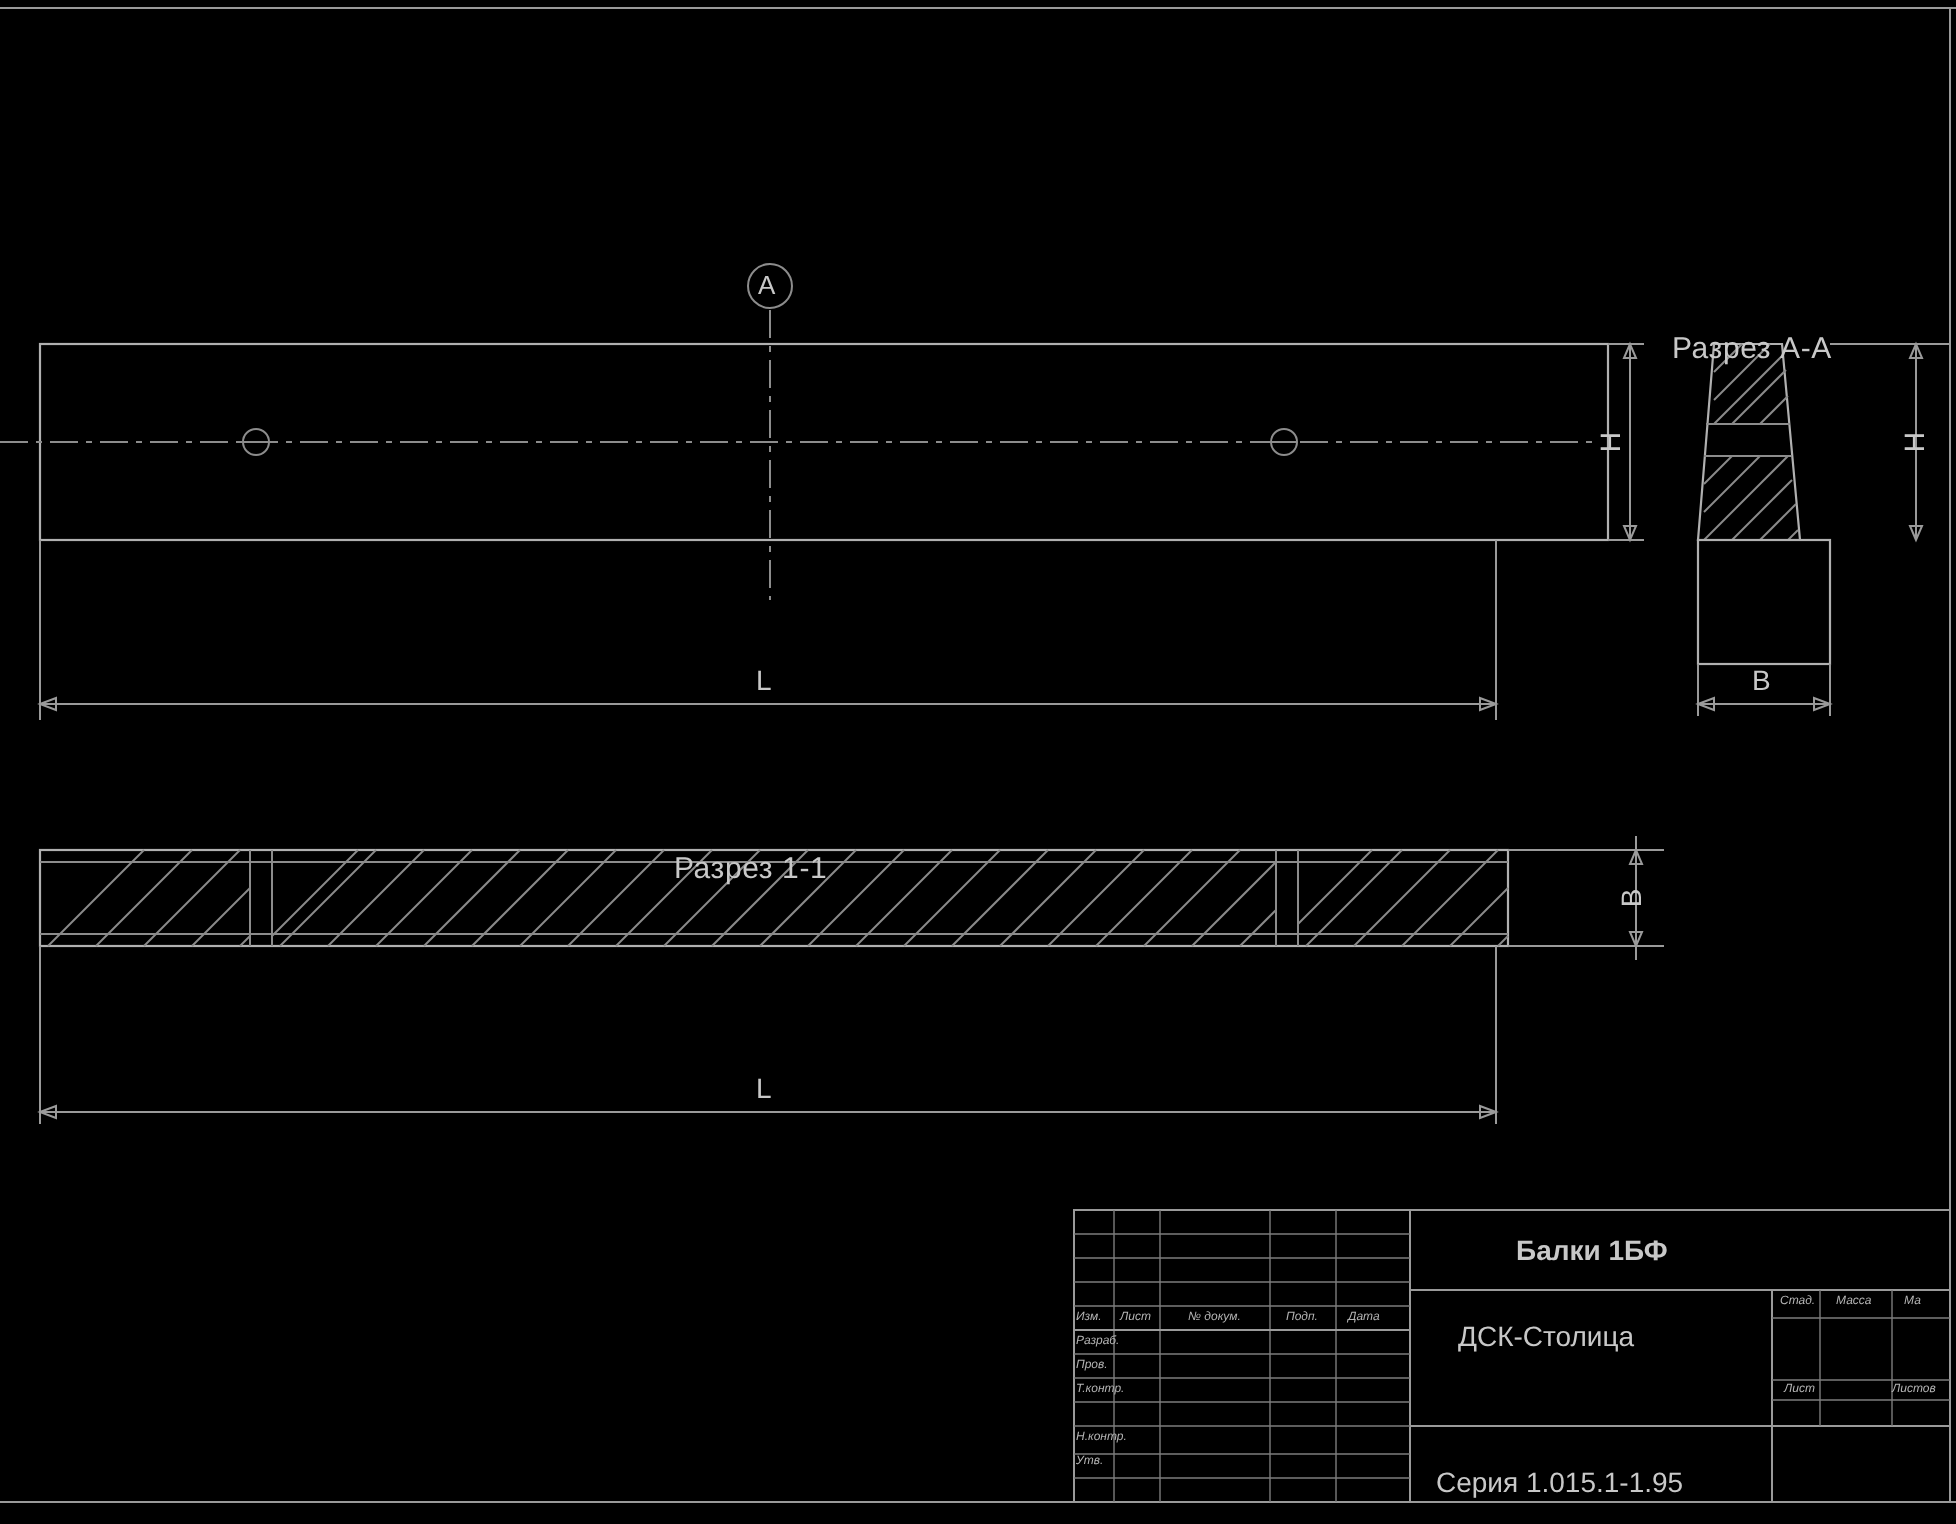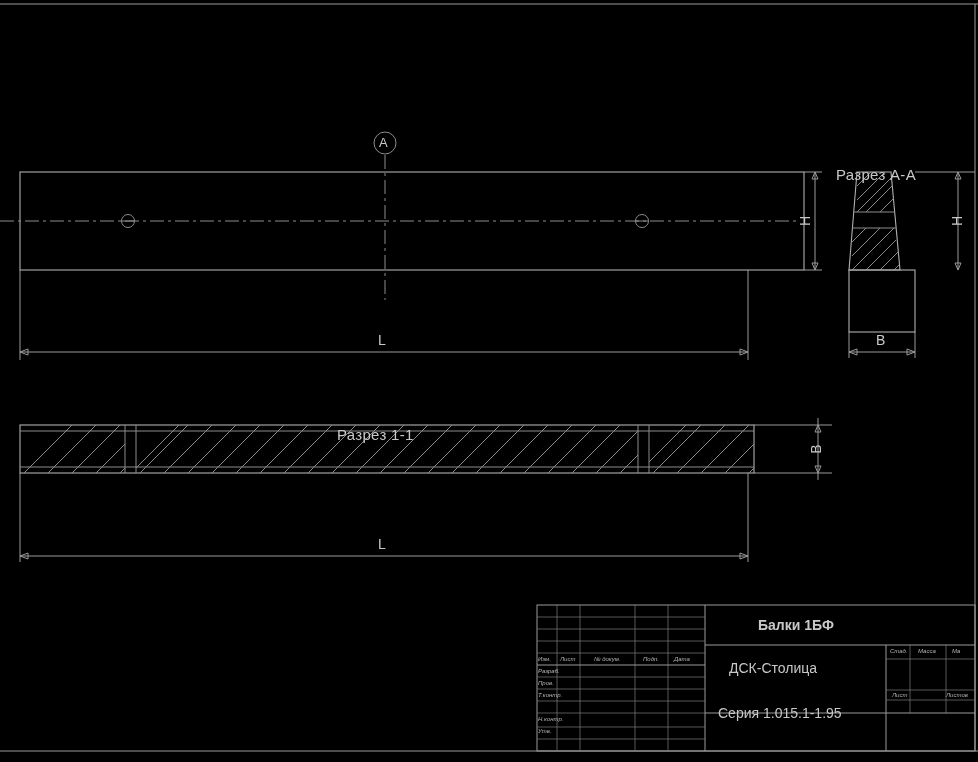--- a/index.html
+++ b/index.html
@@ -257,21 +257,21 @@
   <div class="lbl dim-lbl" style="left:876px; top:332px;">B</div>
 
   <div class="lbl dim-lbl vert" style="left:811px; top:441px;">B</div>
 
   <div class="lbl dim-lbl" style="left:378px; top:536px;">L</div>
 
   <div class="stamp-txt stamp-big" style="left:758px; top:617px;font-weight:bold;">Балки 1БФ</div>
 
   <div class="stamp-txt stamp-big" style="left:729px; top:648px;margin-top:12px;">ДСК-Столица</div>
 
-  <div class="stamp-txt stamp-big" style="left:718px; top:705px;">Серия 1.015.1-1.95</div>
+  <div class="stamp-txt stamp-big" style="left:718px; top:733px;">Серия 1.015.1-1.95</div>
 
   <div class="stamp-txt stamp-small" style="left:538px; top:656px;">Изм.</div>
   <div class="stamp-txt stamp-small" style="left:560px; top:656px;">Лист</div>
   <div class="stamp-txt stamp-small" style="left:594px; top:656px;">№ докум.</div>
   <div class="stamp-txt stamp-small" style="left:643px; top:656px;">Подп.</div>
   <div class="stamp-txt stamp-small" style="left:674px; top:656px;">Дата</div>
 
   <div class="stamp-txt stamp-small" style="left:538px; top:668px;">Разраб.</div>
   <div class="stamp-txt stamp-small" style="left:538px; top:680px;">Пров.</div>
   <div class="stamp-txt stamp-small" style="left:538px; top:692px;">Т.контр.</div>

